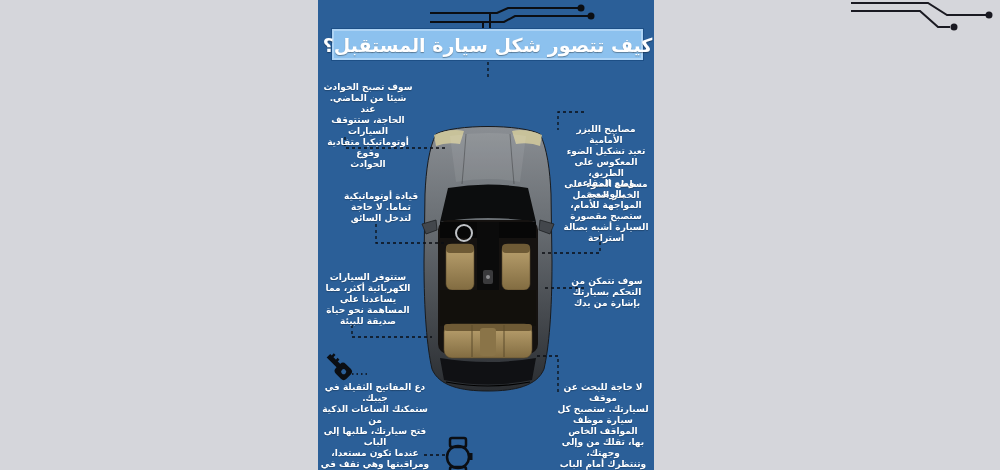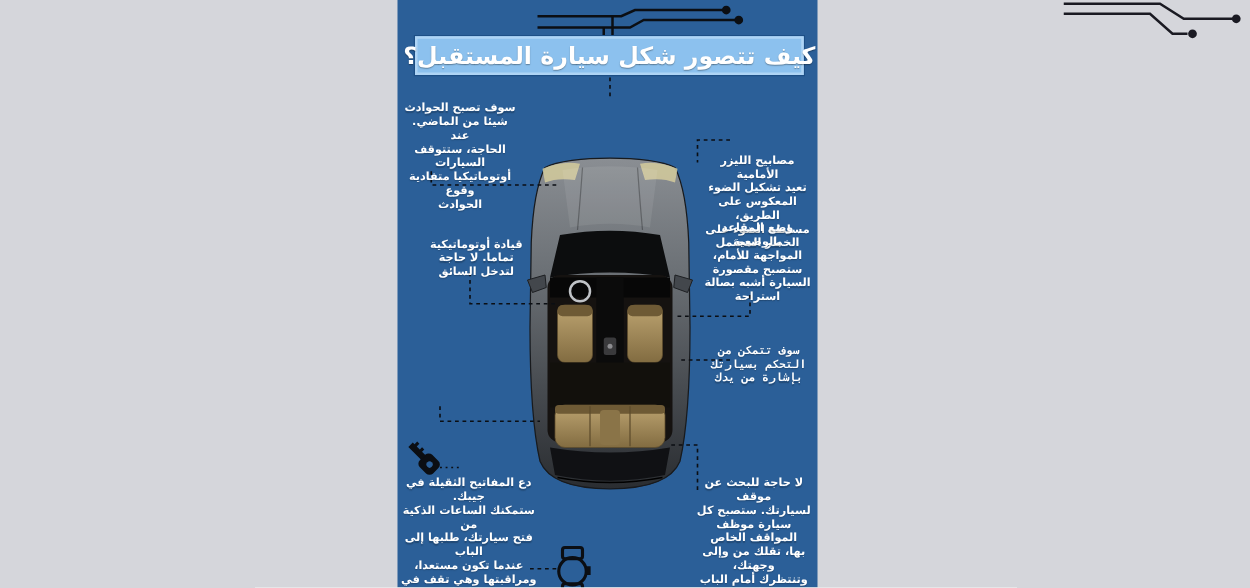--- a/index.html
+++ b/index.html
@@ -116,38 +116,43 @@
   </div>
 
   <div class="note" style="left:322px;top:82px;width:92px;">سوف تصبح الحوادث
 شيئا من الماضي. عند
 الحاجة، ستتوقف السيارات
 أوتوماتيكيا متفادية وقوع
 الحوادث</div>
   <div class="note" style="left:336px;top:191px;width:90px;">قيادة أوتوماتيكية
 تماما. لا حاجة
 لتدخل السائق</div>
+  <div class="note" style="left:322px;top:272px;width:92px;">ستتوفر السيارات
+الكهربائية أكثر، مما
+يساعدنا على
+المساهمة نحو حياة
+صديقة للبيئة</div>
   <div class="note" style="left:318px;top:382px;width:114px;">دع المفاتيح الثقيلة في جيبك.
 ستمكنك الساعات الذكية من
 فتح سيارتك، طلبها إلى الباب
 عندما تكون مستعدا،
 ومراقبتها وهي تقف في مكانها
 المخصص</div>
 
   <div class="note" style="left:560px;top:124px;width:92px;">مصابيح الليزر الأمامية
 تعيد تشكيل الضوء
 المعكوس على الطريق،
 مسلطة الضوء على
 الخطر المحتمل</div>
   <div class="note" style="left:560px;top:178px;width:92px;">وضع المقاعد بالوضعية
 المواجهة للأمام،
 ستصبح مقصورة
 السيارة أشبه بصالة
 استراحة</div>
-  <div class="note" style="left:562px;top:276px;width:90px;font-family:Liberation Mono, monospace;">سوف تتمكن من
+  <div class="note" style="left:562px;top:276px;width:90px;">سوف تتمكن من
 التحكم بسيارتك
 بإشارة من يدك</div>
   <div class="note" style="left:556px;top:382px;width:94px;">لا حاجة للبحث عن موقف
 لسيارتك. ستصبح كل
 سيارة موظف المواقف الخاص
 بها، تقلك من وإلى وجهتك،
 وتنتظرك أمام الباب مباشرة</div>
 
 </div>
 

